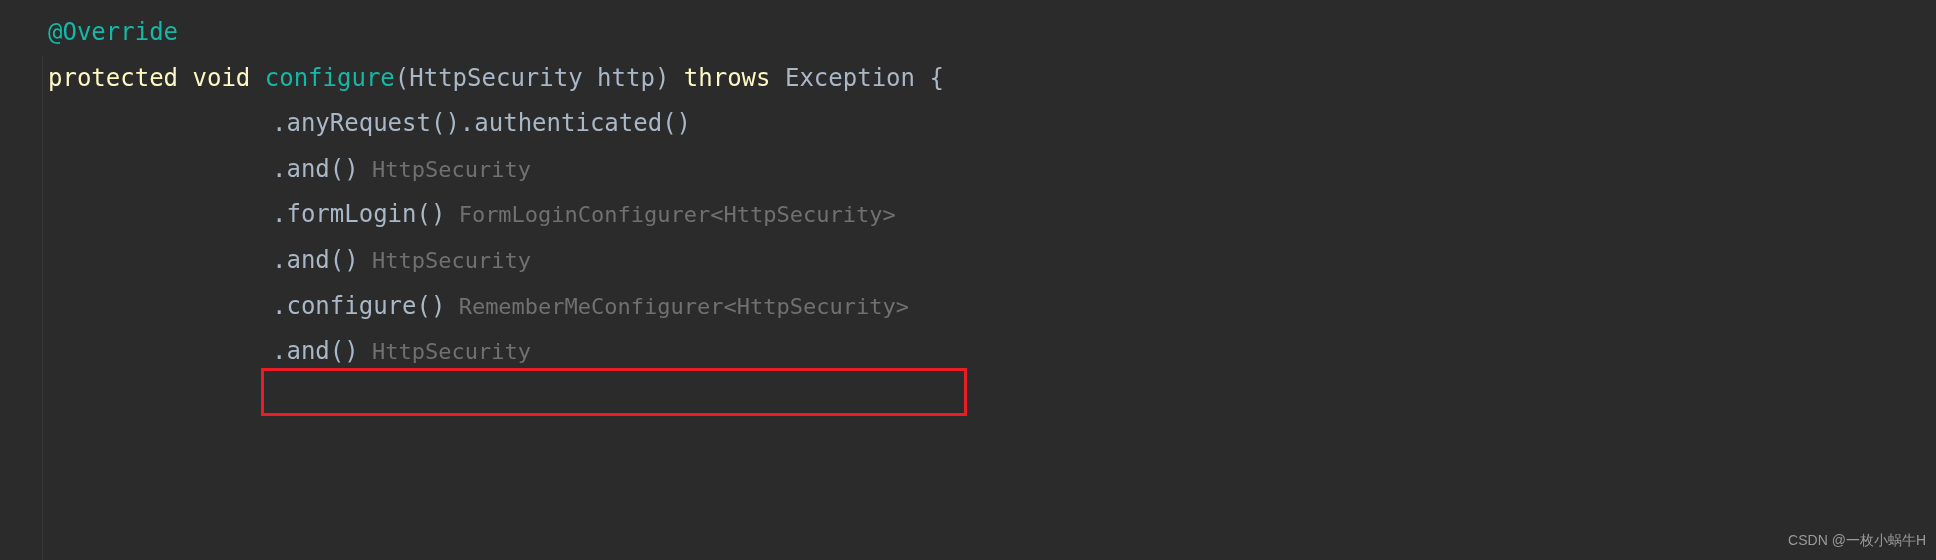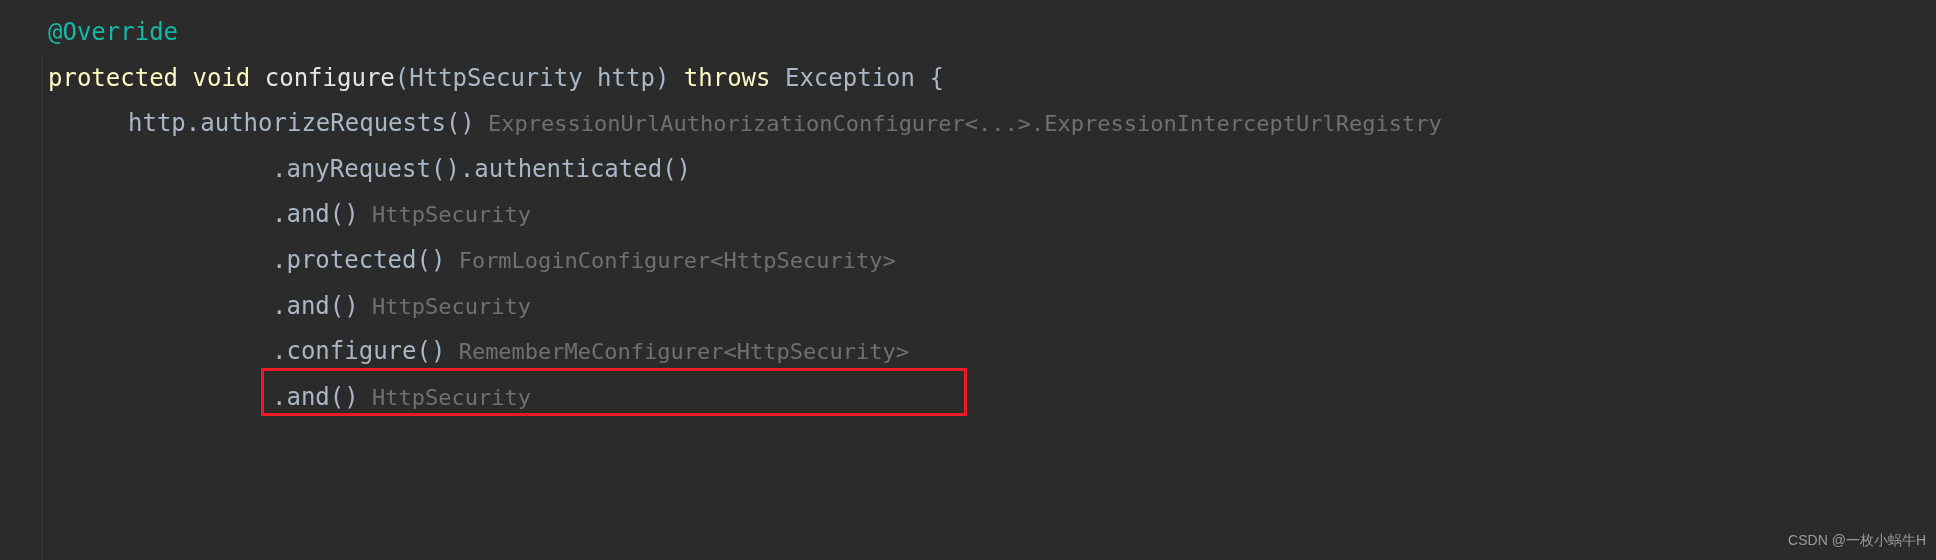--- a/index.html
+++ b/index.html
@@ -34,21 +34,21 @@
       width: 1px;
       background-color: #373737;
     }
     .annotation {
       color: #14b8a6;
     }
     .keyword {
       color: #fef9c3;
     }
     .method-def {
-      color: #e5e5e5;
+      color: #14b8a6;
     }
     .identifier {
       color: #a9b7c6;
     }
     .param-type {
       color: #a9b7c6;
     }
     .hint {
       color: #707070;
       font-size: 22px;
@@ -74,27 +74,26 @@
 </head>
 <body>
 
 <div class="code-container">
   <div class="gutter-line"></div>
 
   <div class="line indent1"><span class="annotation">@Override</span></div>
 
   <div class="line indent1"><span class="keyword">protected</span> <span class="keyword">void</span> <span class="method-def">configure</span><span class="identifier">(</span><span class="param-type">HttpSecurity</span><span> </span><span class="identifier">http</span><span class="identifier">) </span><span class="keyword">throws</span><span> </span><span class="identifier">Exception</span><span class="identifier"> {</span></div>
 
-  <div class="line indent2"><span class="identifier">http.authorizeRequests()</span><span class="hint"> ExpressionUrlAuthorizationConfigurer&lt;...&gt;.ExpressionInterceptUrlRegistry</span></div>
 
   <div class="line indent3"><span class="identifier">.anyRequest().authenticated()</span></div>
 
   <div class="line indent3"><span class="identifier">.and()</span><span class="hint"> HttpSecurity</span></div>
 
-  <div class="line indent3"><span class="identifier">.protected()</span><span class="hint"> FormLoginConfigurer&lt;HttpSecurity&gt;</span></div>
+  <div class="line indent3"><span class="identifier">.formLogin()</span><span class="hint"> FormLoginConfigurer&lt;HttpSecurity&gt;</span></div>
 
   <div class="line indent3"><span class="identifier">.and()</span><span class="hint"> HttpSecurity</span></div>
 
   <div class="line indent3"><span class="identifier">.configure()</span><span class="hint"> RememberMeConfigurer&lt;HttpSecurity&gt;</span></div>
 
   <div class="line indent3"><span class="identifier">.and()</span><span class="hint"> HttpSecurity</span></div>
 </div>
 
 <div class="highlight-box" style="top: 368px; left: 261px; width: 706px; height: 48px;"></div>
 

